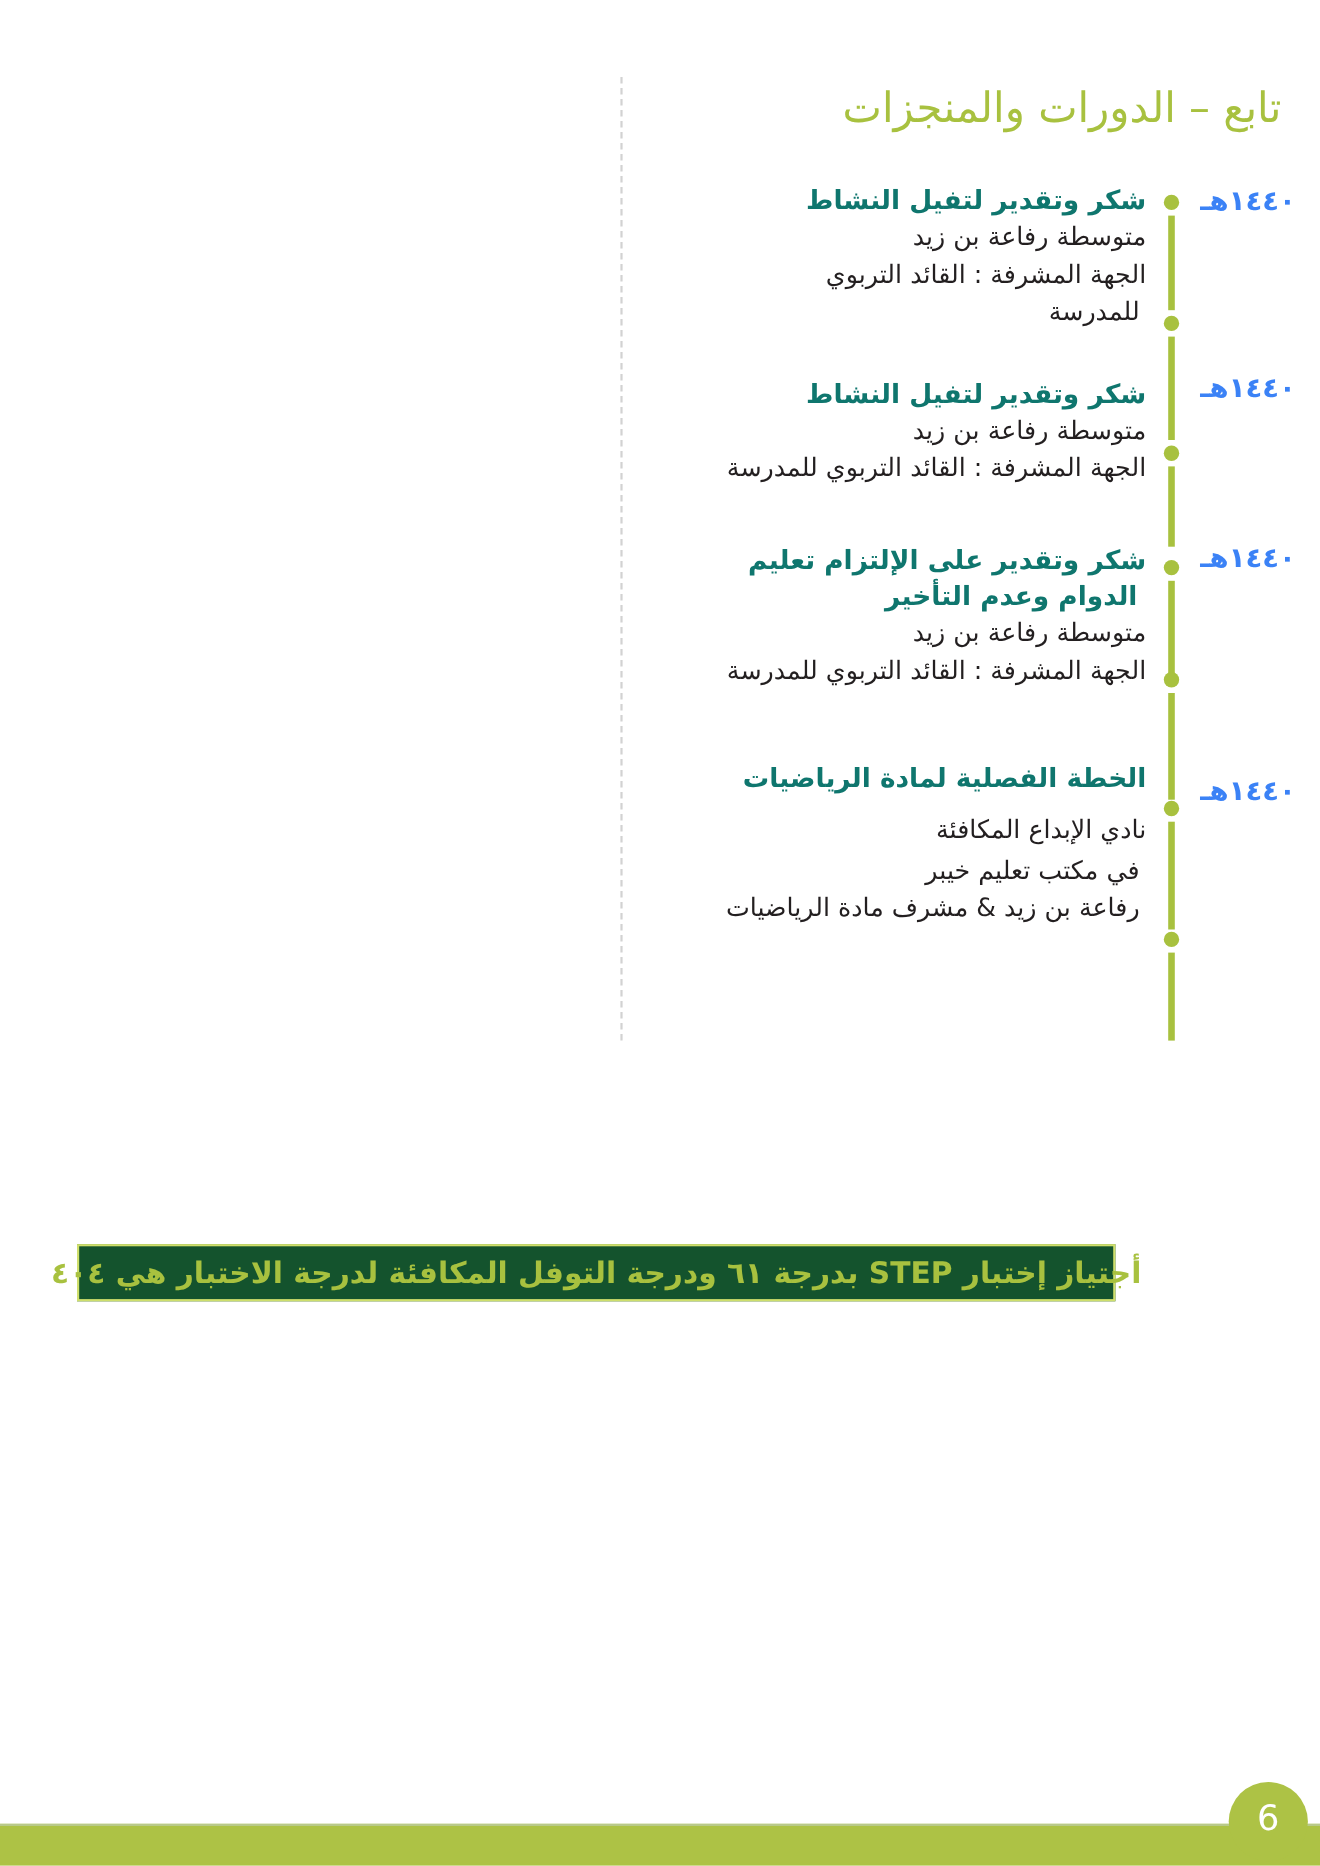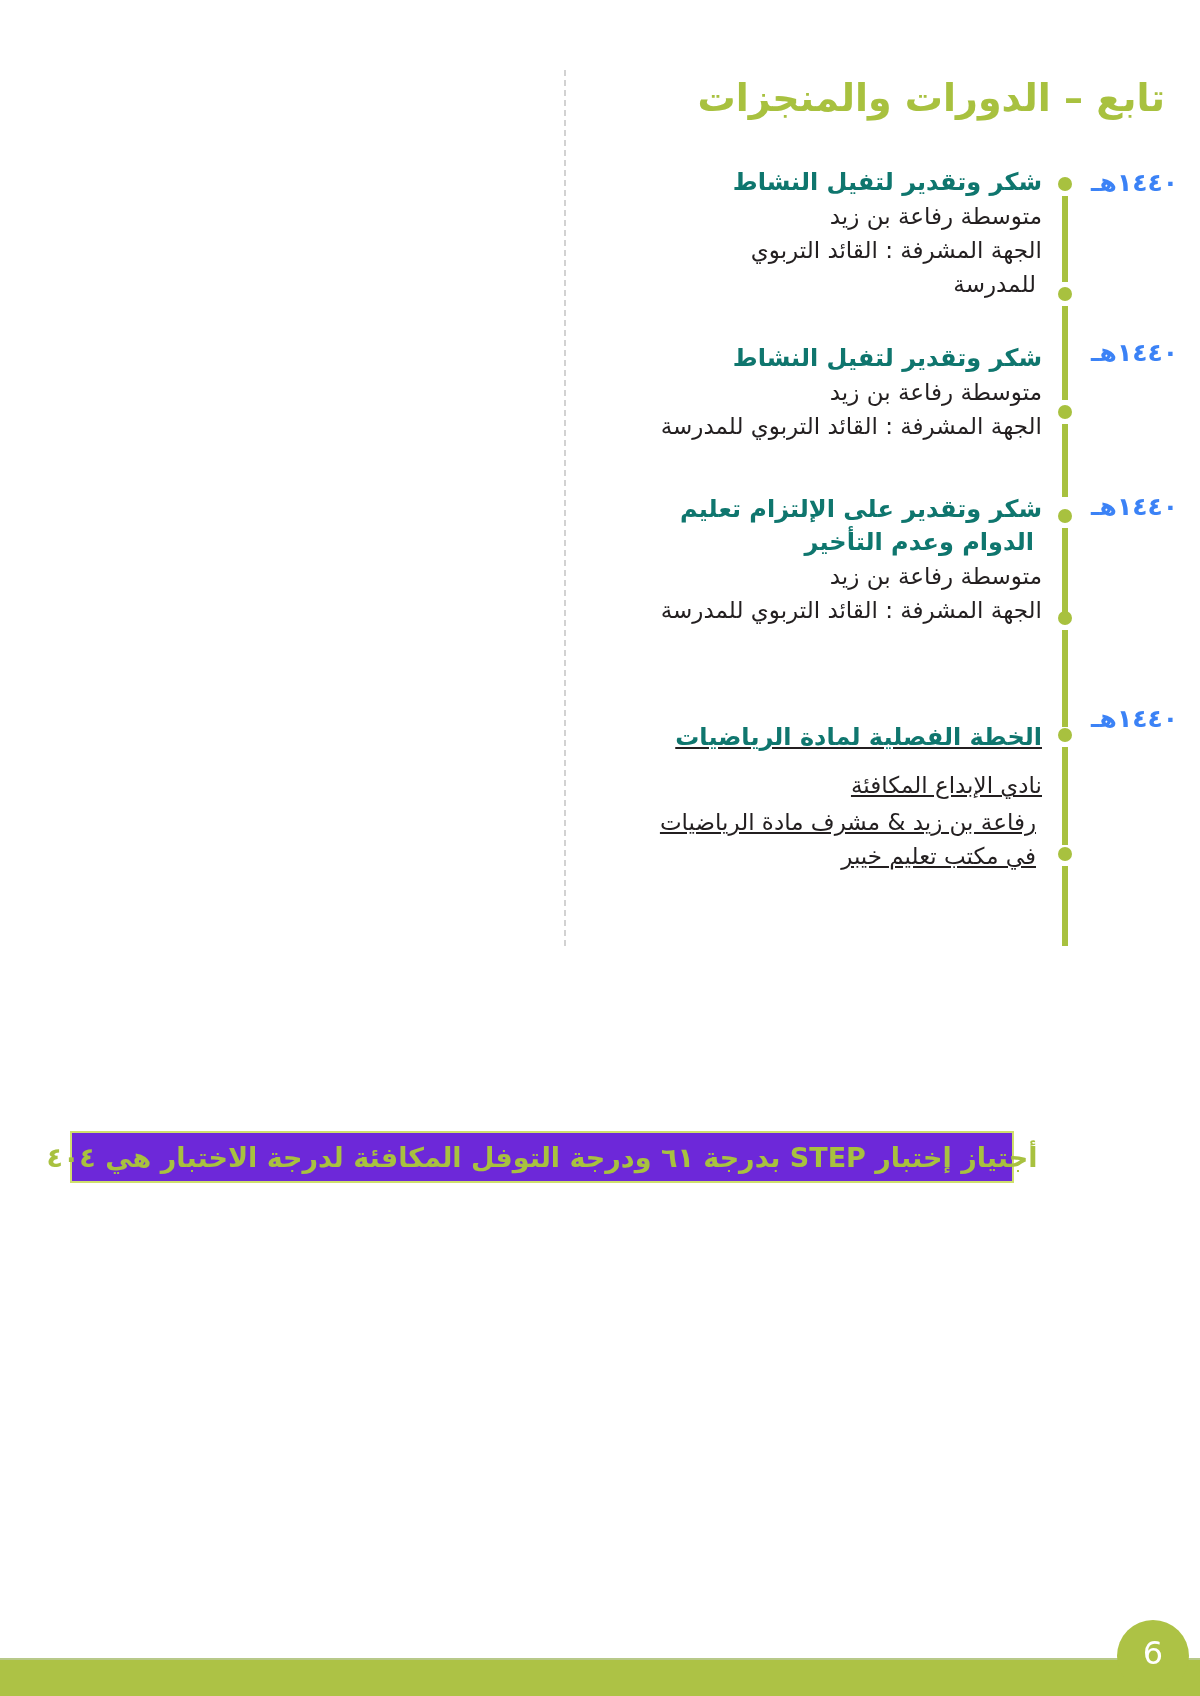--- a/index.html
+++ b/index.html
@@ -6,21 +6,21 @@
     body {
       width: 1200px; height: 1696px;
       background: #ffffff;
       position: relative; overflow: hidden;
       font-family: "DejaVu Sans", sans-serif;
       color: #231f20;
     }
     .heading {
       position: absolute; right: 35px; top: 70px;
       font-family: "DejaVu Sans", sans-serif;
-      font-weight: bold; font-size: 38px; line-height: 56px;
+      font-weight: normal; font-size: 38px; line-height: 56px;
       color: #a8c13f; direction: rtl; white-space: nowrap;
     }
     .divider {
       position: absolute; left: 564px; top: 70px;
       width: 0; height: 876px;
       border-left: 2px dashed #d2d2d2;
     }
     
     .tl-seg {
       position: absolute; left: 1062px; width: 6px;
@@ -46,21 +46,21 @@
     .entry .line {
       font-size: 23px; line-height: 34px;
       color: #231f20; white-space: nowrap;
     }
     .entry .line.indent { padding-right: 6px; }
     .entry .title.indent { padding-right: 8px; }
 
     .banner {
       position: absolute; left: 70px; top: 1131px;
       width: 944px; height: 52px;
-      background: #6d28d9;
+      background: #14532d;
       border: 2px solid #cfdf6c;
       box-sizing: border-box;
       display: flex; align-items: center; justify-content: center;
       direction: rtl;
     }
     .banner span {
       font-weight: bold; font-size: 27px; color: #a8c13f; white-space: nowrap;
     }
     .footer-bar {
       position: absolute; left: 0; top: 1658px;
@@ -121,25 +121,25 @@
 
 <div class="year" style="top:492px;">١٤٤٠هـ</div>
 <div class="entry" style="top:493px;">
   <div class="title">شكر وتقدير على الإلتزام تعليم</div>
   <div class="title indent">الدوام وعدم التأخير</div>
   <div class="line">متوسطة رفاعة بن زيد</div>
   <div class="line">الجهة المشرفة : القائد التربوي للمدرسة</div>
 </div>
 
 <div class="year" style="top:704px;">١٤٤٠هـ</div>
-<div class="entry" style="top:721px;text-decoration:underline;">
+<div class="entry" style="top:691px;">
   <div class="title" style="margin-bottom:14px;">الخطة الفصلية لمادة الرياضيات</div>
   <div class="line" style="margin-bottom:3px;">نادي الإبداع المكافئة</div>
+  <div class="line indent">في مكتب تعليم خيبر</div>
   <div class="line indent">رفاعة بن زيد &amp; مشرف مادة الرياضيات</div>
-  <div class="line indent">في مكتب تعليم خيبر</div>
 </div>
 
 <div class="banner">
   <span>أجتياز إختبار STEP بدرجة ٦١ ودرجة التوفل المكافئة لدرجة الاختبار هي ٤٠٤</span>
 </div>
 
 <div class="footer-bar"></div>
 <div class="page-circle">
   <span>6</span>
 </div>

